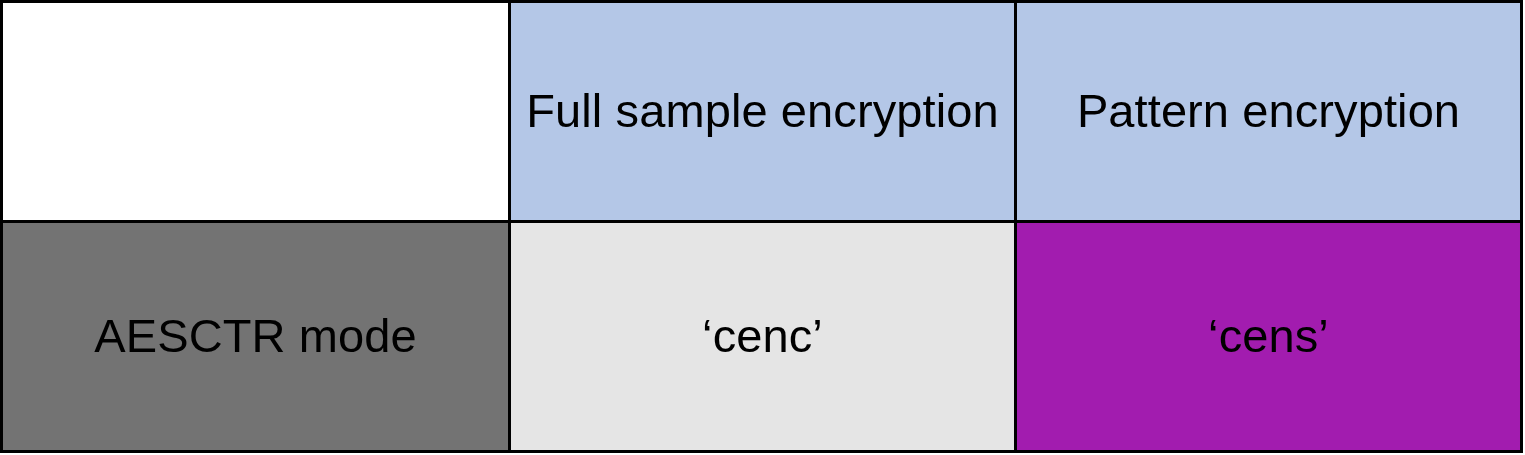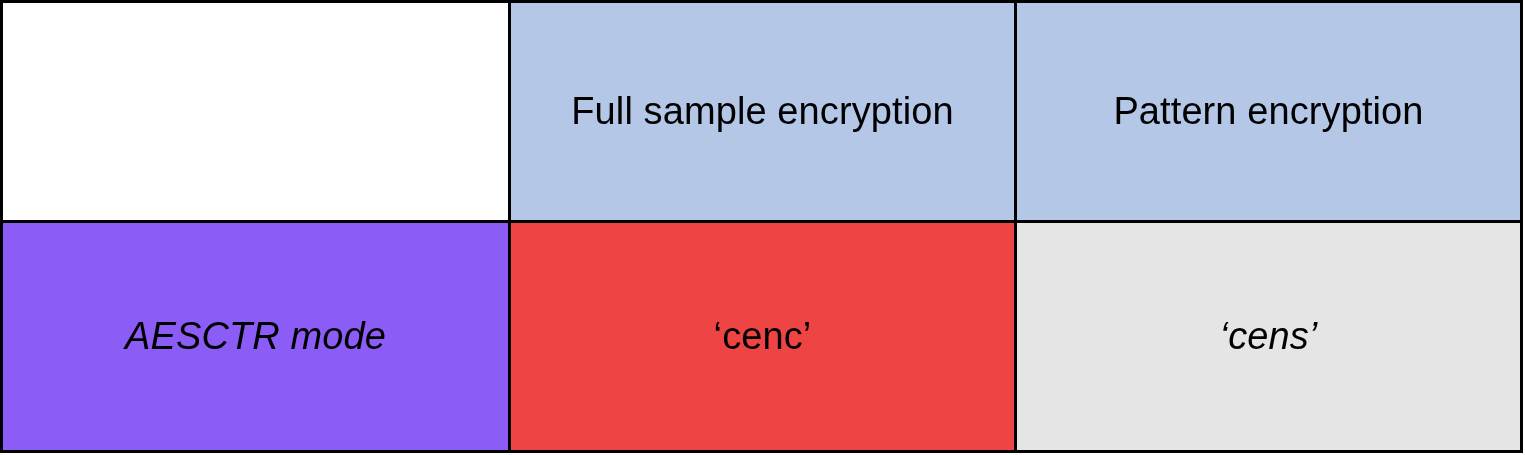--- a/index.html
+++ b/index.html
@@ -35,21 +35,21 @@
   table.scheme-matrix col.col-data     { width: 506px; }
 
   table.scheme-matrix tr.header-row { height: 146px; }
   table.scheme-matrix tr.data-row   { height: 153px; }
 
   table.scheme-matrix td {
     border: 3px solid #000000;
     text-align: center;
     vertical-align: middle;
     padding: 0 10px;
-    font-size: 38px;
+    font-size: 47px;
     line-height: 1.15;
     color: #000000;
     font-weight: 400;
     letter-spacing: 0.1px;
   }
 
   
   td.corner-cell {
     background: #ffffff;
     border-top: none;
@@ -57,26 +57,25 @@
     border-right: 3px solid #000000;
     border-bottom: 3px solid #000000;
   }
 
   td.head-cell {
     background: #b4c7e7;
     border-top: 3px solid #000000;
   }
 
   td.rowlabel-cell {
-    background: #8b5cf6;
-    font-style: italic;
+    background: #737373;
   }
 
-  td.cell-green { background: #ef4444; }
-  td.cell-gray  { background: #e5e5e5; font-style: italic; }
+  td.cell-green { background: #e5e5e5; }
+  td.cell-gray  { background: #a21caf; }
 </style>
 </head>
 <body>
 
 <div class="matrix-wrap">
   <table class="scheme-matrix">
     <colgroup>
       <col class="col-rowlabel">
       <col class="col-data">
       <col class="col-data">

